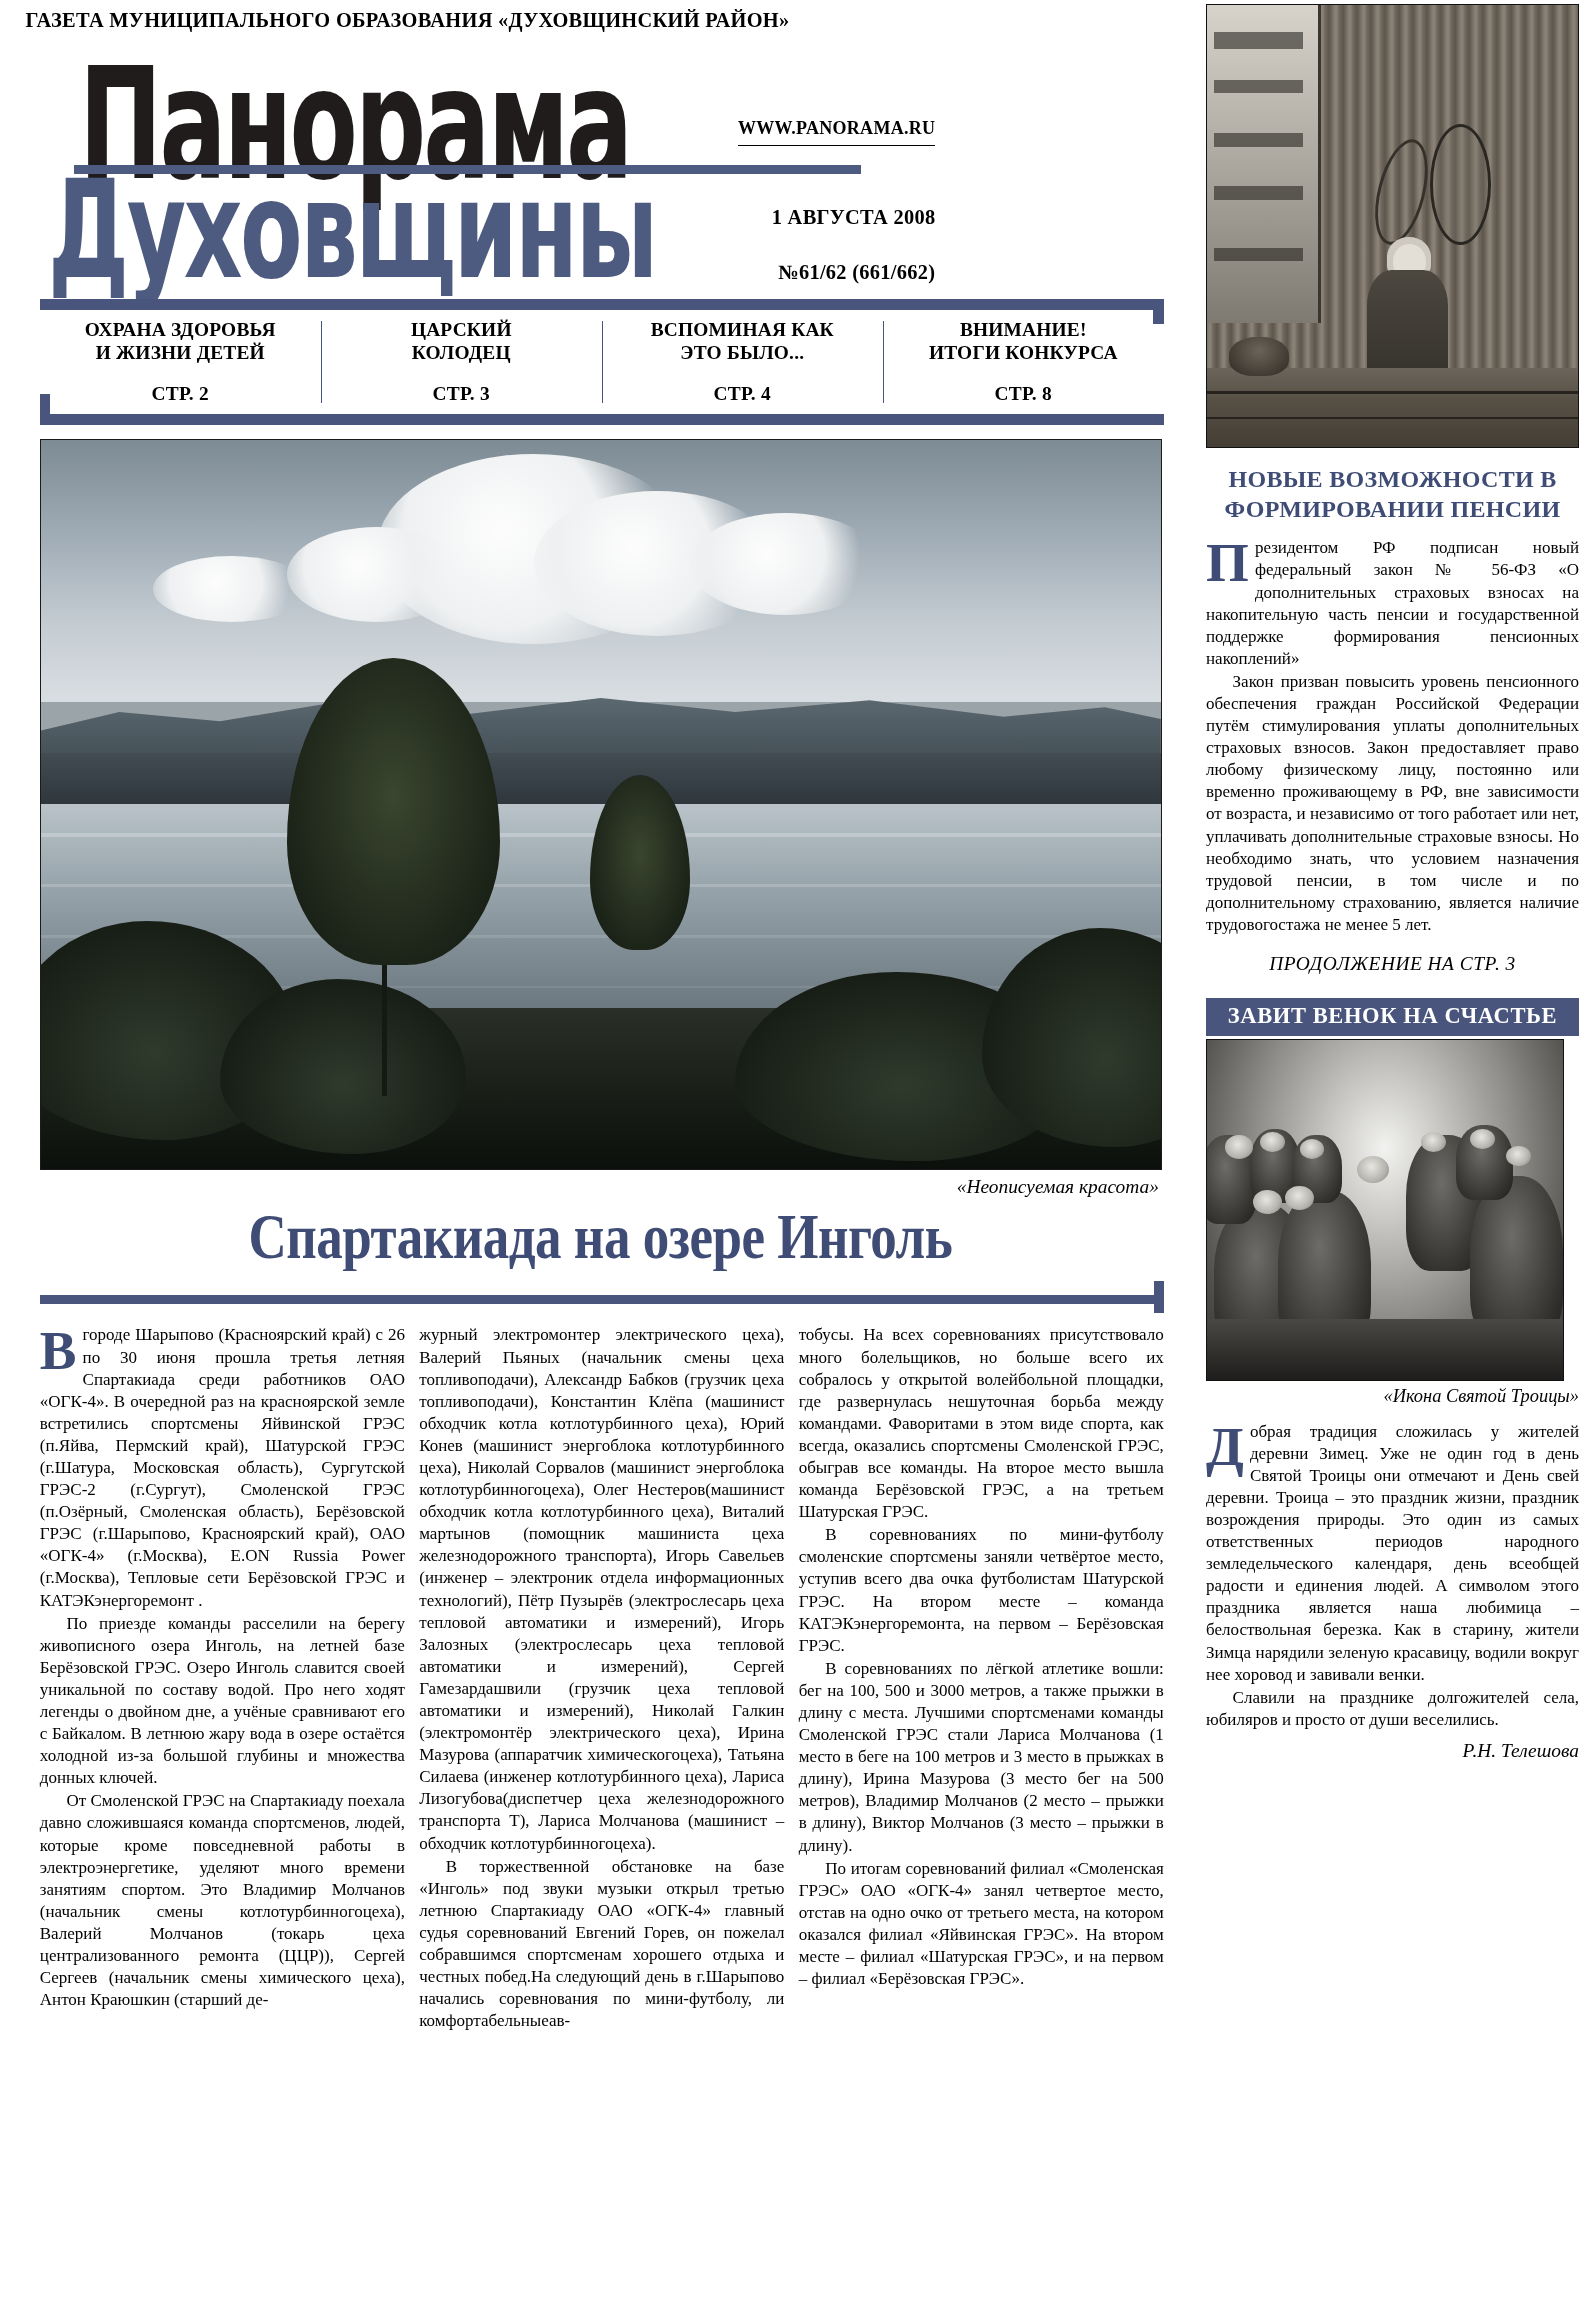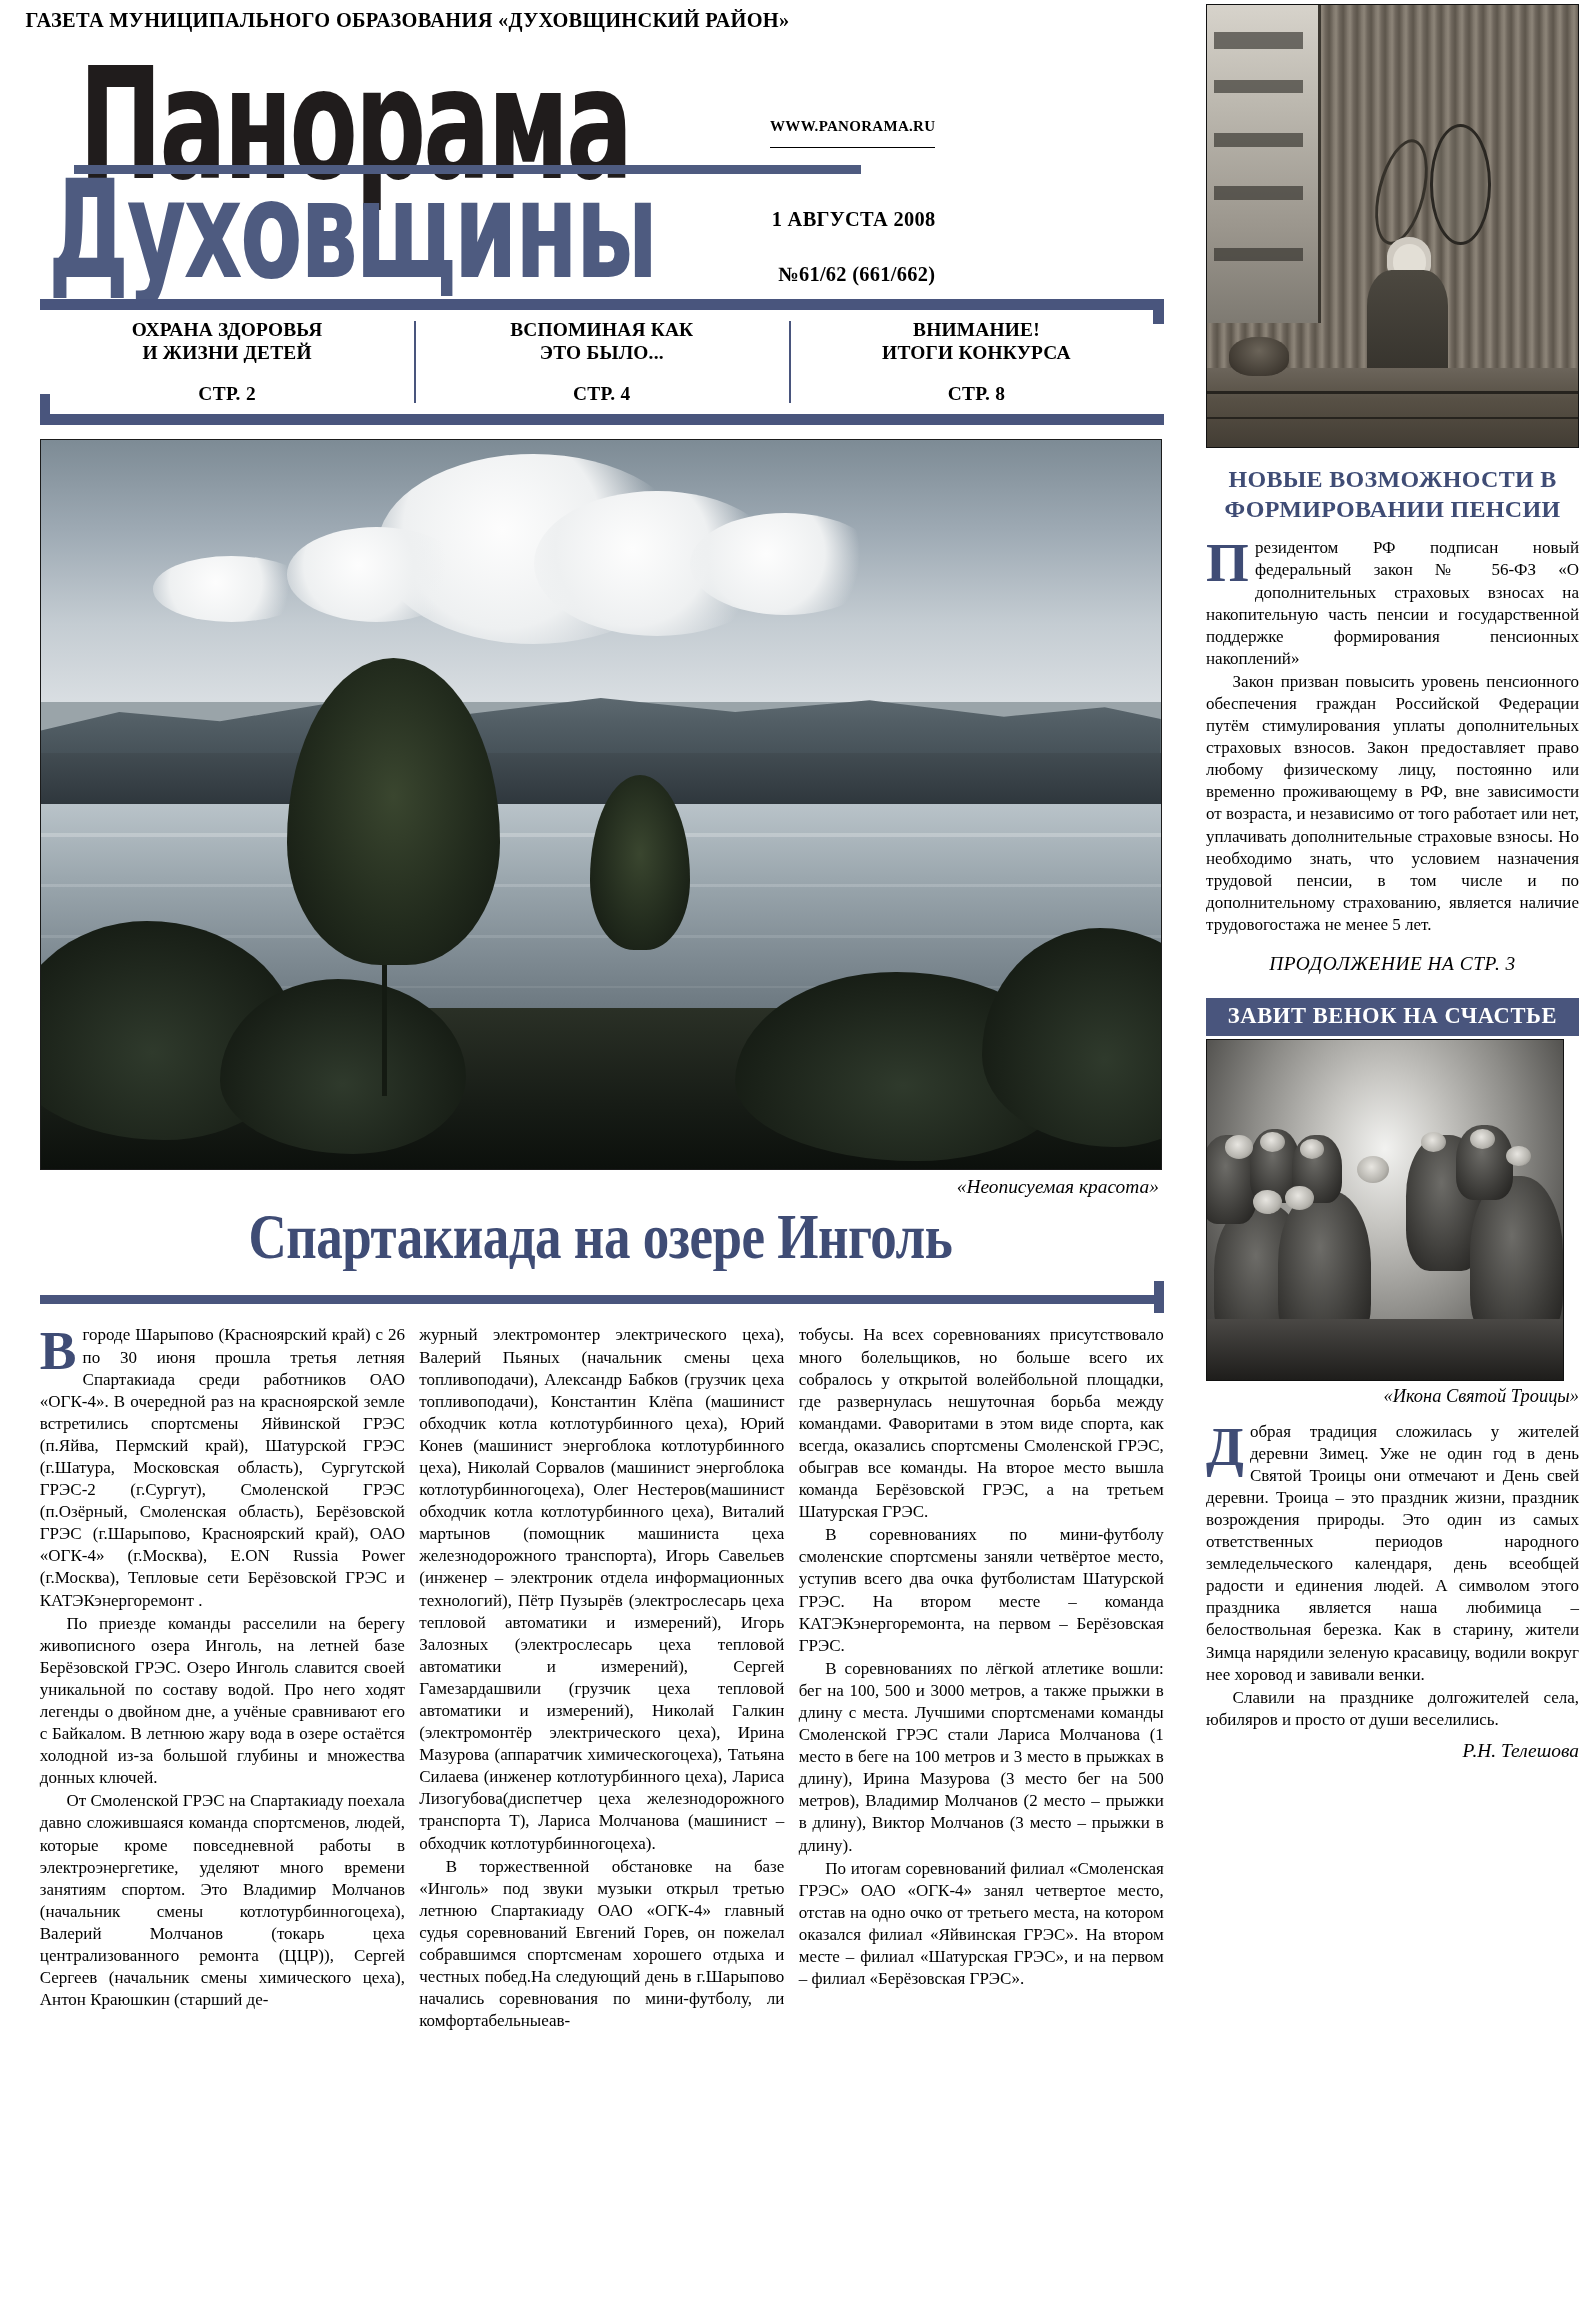--- a/index.html
+++ b/index.html
@@ -95,25 +95,25 @@
   .masthead-meta {
     position: absolute;
     right: 245px;
     top: 82px;
     width: 276px;
     text-align: right;
     font-family: "Liberation Serif", serif;
   }
   .site-url {
     font-weight: bold;
-    font-size: 15px;
+    font-size: 18px;
     letter-spacing: 0.3px;
     border-bottom: 1.5px solid #000;
     display: inline-block;
-    padding-bottom: 12px;
+    padding-bottom: 6px;
   }
   .issue-date {
     font-weight: bold;
     font-size: 20.4px;
     margin-top: 60px;
     letter-spacing: 0.3px;
   }
   .issue-number {
     font-weight: bold;
     font-size: 20.4px;
@@ -478,20 +478,24 @@
     <div class="teaser-wrap">
       <div class="bar bar-top"></div>
       <div class="bar bar-cap-right-top"></div>
       <div class="bar bar-bottom"></div>
       <div class="bar bar-cap-left-bottom"></div>
 
       <div class="teasers">
         <div class="teaser">
           <div class="teaser-title">ОХРАНА ЗДОРОВЬЯ<br>И ЖИЗНИ ДЕТЕЙ</div>
           <div class="teaser-page">СТР. 2</div>
+        </div>
+        <div class="teaser">
+          <div class="teaser-title">ЦАРСКИЙ<br>КОЛОДЕЦ</div>
+          <div class="teaser-page">СТР. 3</div>
         </div>
         <div class="teaser">
           <div class="teaser-title">ВСПОМИНАЯ КАК<br>ЭТО БЫЛО...</div>
           <div class="teaser-page">СТР. 4</div>
         </div>
         <div class="teaser">
           <div class="teaser-title">ВНИМАНИЕ!<br>ИТОГИ КОНКУРСА</div>
           <div class="teaser-page">СТР. 8</div>
         </div>
       </div>

